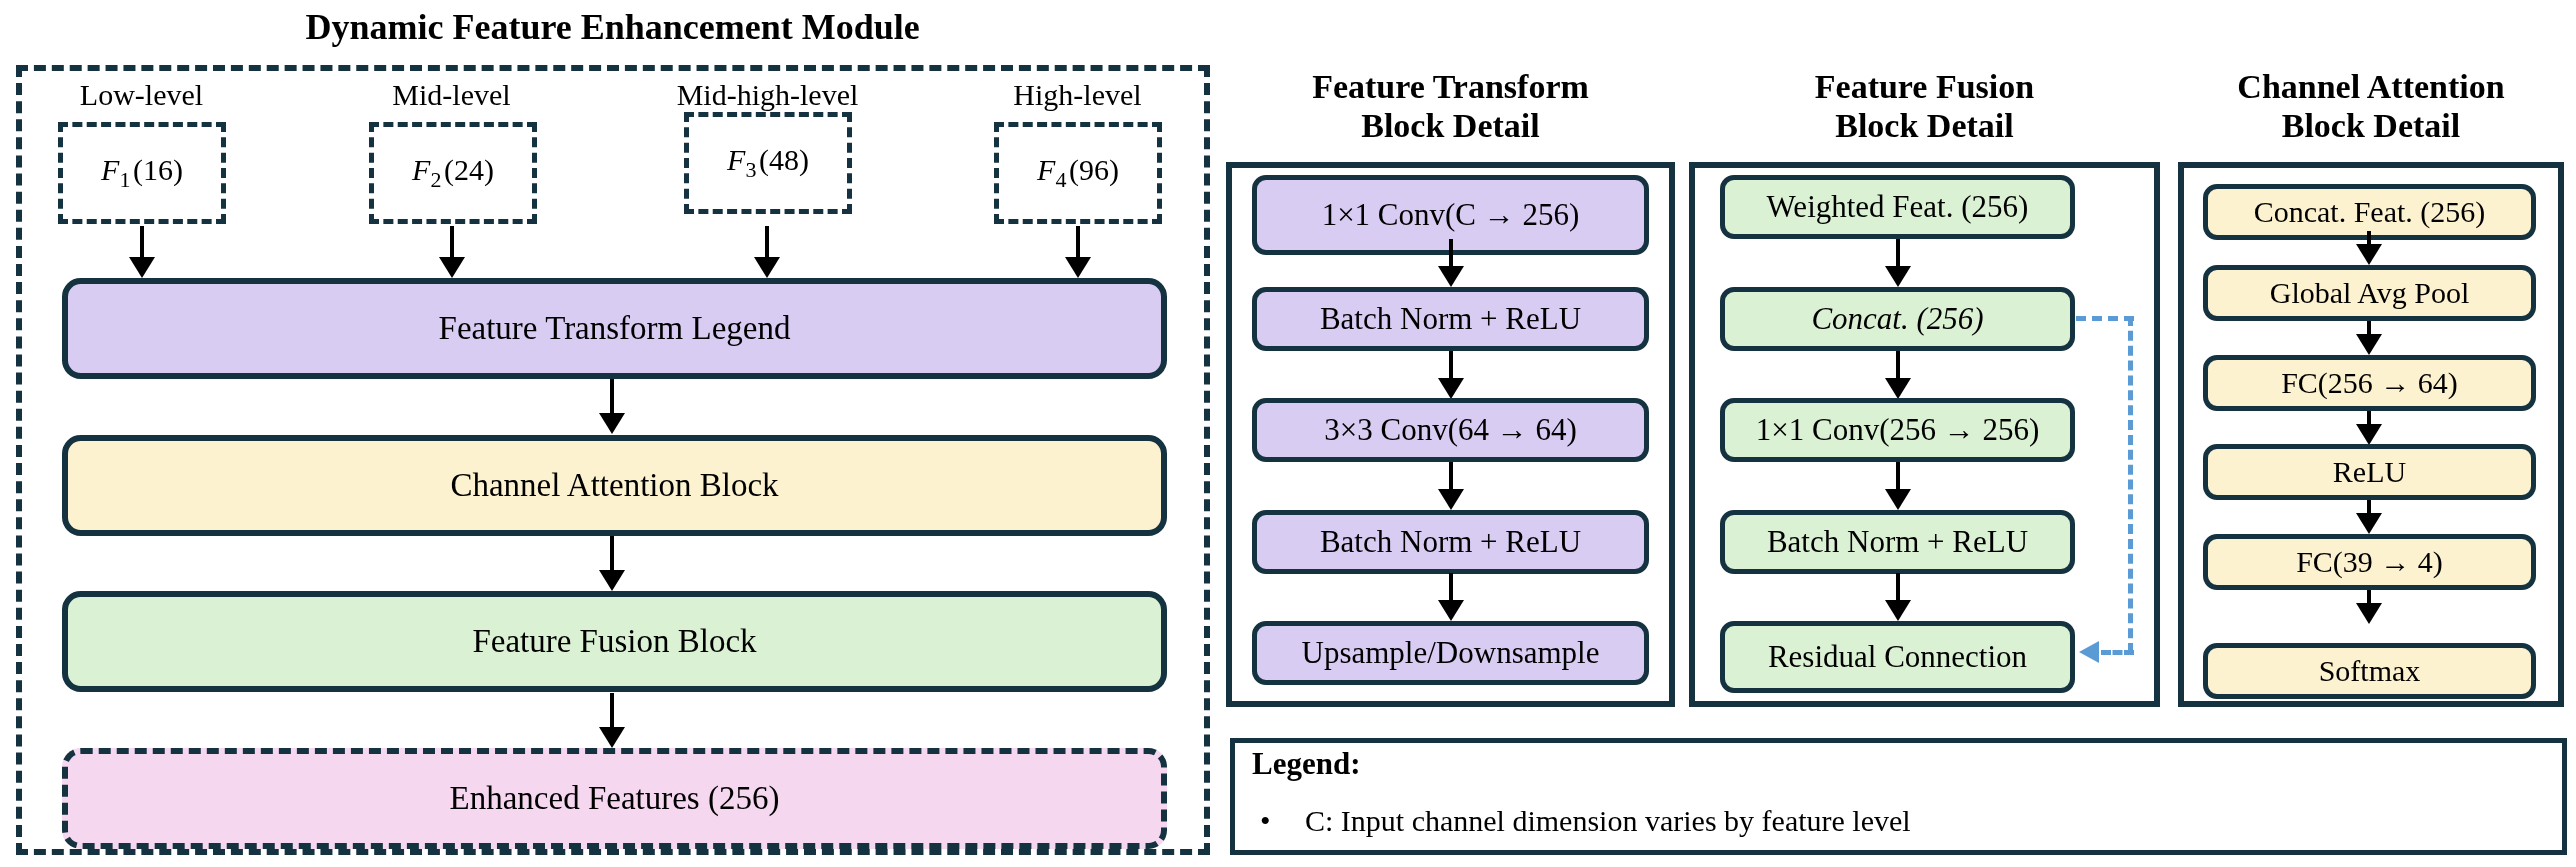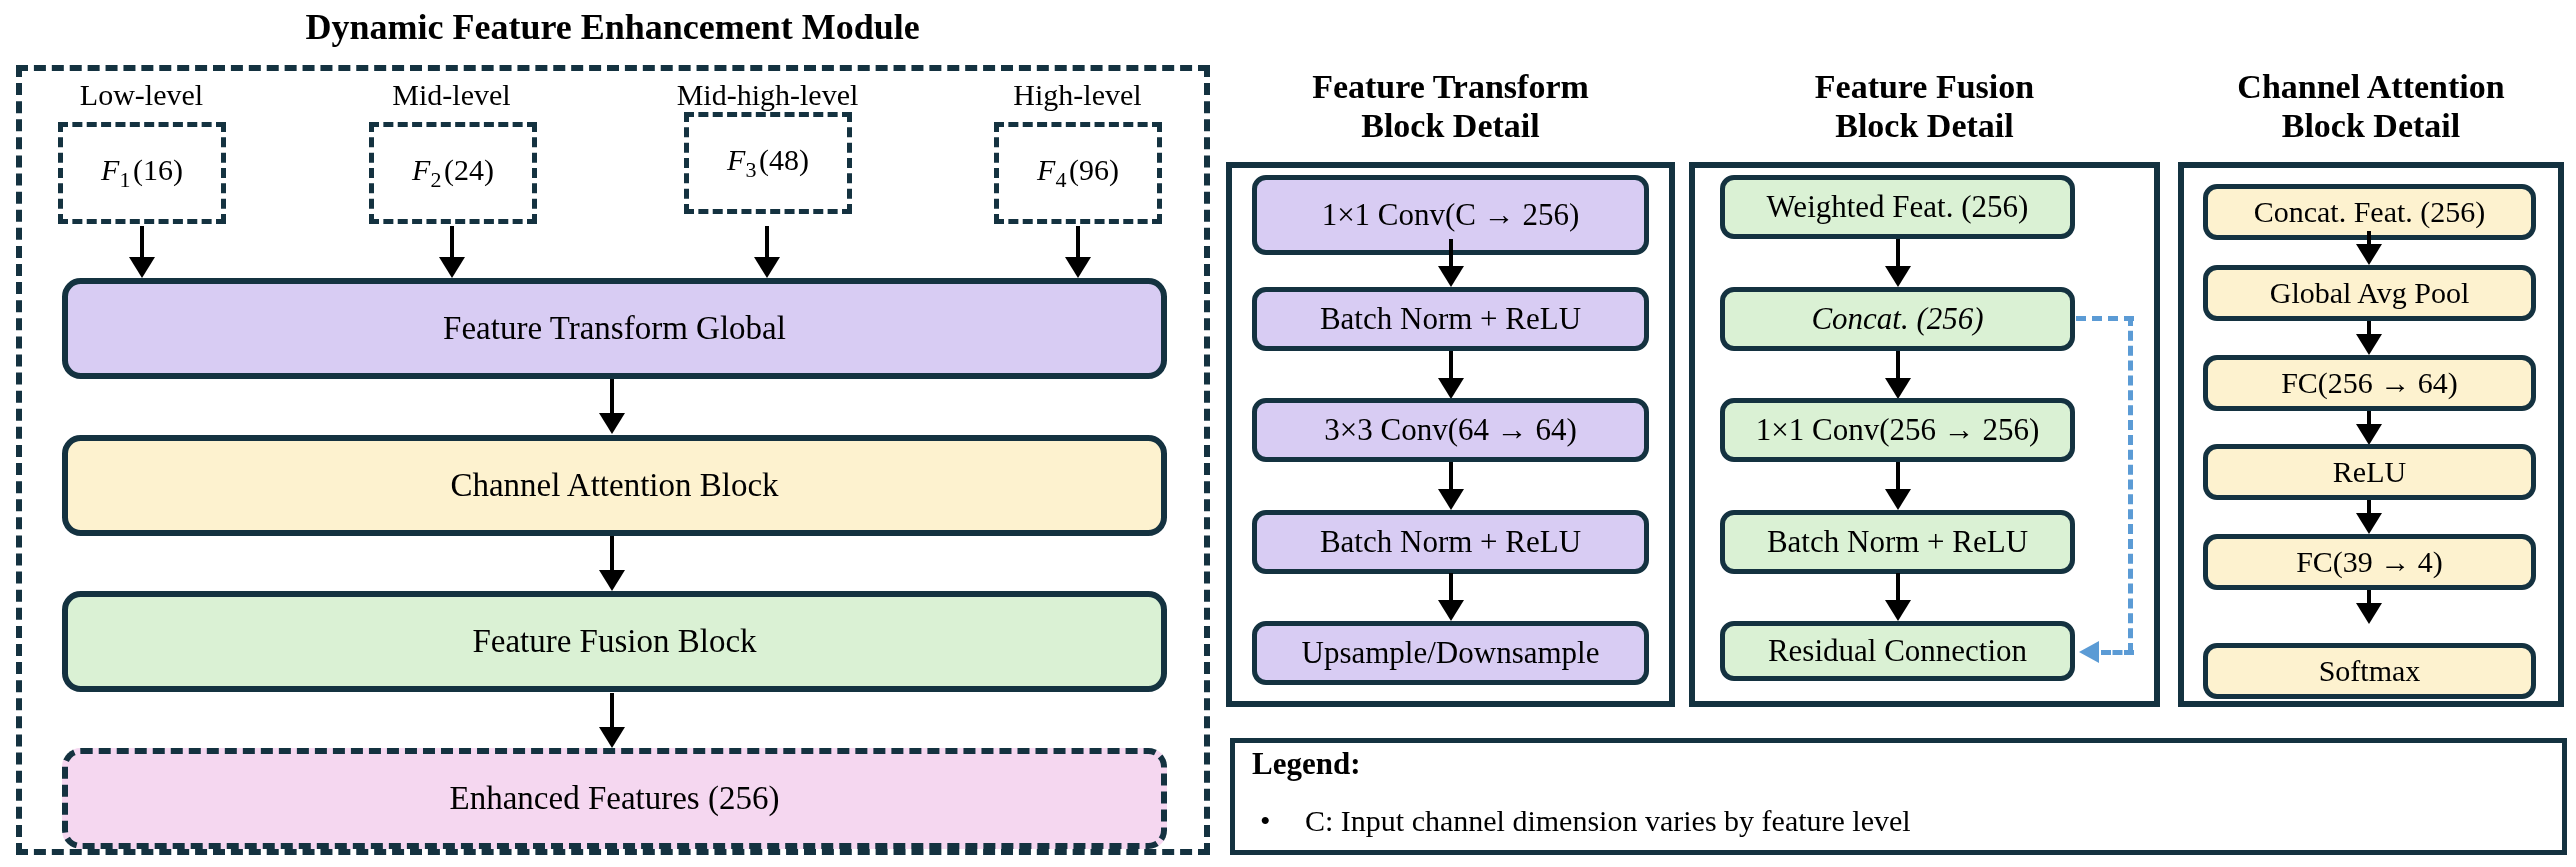--- a/index.html
+++ b/index.html
@@ -84,21 +84,21 @@
     </div>
   <div class="abs varrow" style="left:753px;  top:226px; width:28px; height:52px;">
       <div class="stem"></div>
       <div class="head"></div>
     </div>
   <div class="abs varrow" style="left:1064px; top:226px; width:28px; height:52px;">
       <div class="stem"></div>
       <div class="head"></div>
     </div>
 
-  <div class="abs bigblock bb-purple center-text" style="left:62px; top:278px; width:1105px; height:101px;">Feature Transform Global</div>
+  <div class="abs bigblock bb-purple center-text" style="left:62px; top:278px; width:1105px; height:101px;">Feature Transform Legend</div>
   <div class="abs varrow" style="left:598px; top:379px; width:28px; height:55px;">
       <div class="stem"></div>
       <div class="head"></div>
     </div>
   <div class="abs bigblock bb-yellow center-text" style="left:62px; top:435px; width:1105px; height:101px;">Channel Attention Block</div>
   <div class="abs varrow" style="left:598px; top:536px; width:28px; height:55px;">
       <div class="stem"></div>
       <div class="head"></div>
     </div>
   <div class="abs bigblock bb-green center-text" style="left:62px; top:591px; width:1105px; height:101px;">Feature Fusion Block</div>
@@ -155,21 +155,21 @@
   <div class="abs step st-green center-text" style="left:1720px; top:398px; width:355px; height:64px;">1×1 Conv(256 → 256)</div>
   <div class="abs varrow" style="left:1884px; top:462px; width:28px; height:48px;">
       <div class="stem"></div>
       <div class="head"></div>
     </div>
   <div class="abs step st-green center-text" style="left:1720px; top:510px; width:355px; height:64px;">Batch Norm + ReLU</div>
   <div class="abs varrow" style="left:1884px; top:573px; width:28px; height:48px;">
       <div class="stem"></div>
       <div class="head"></div>
     </div>
-  <div class="abs step st-green center-text" style="left:1720px; top:621px; width:355px; height:60px;">Residual Connection</div>
+  <div class="abs step st-green center-text" style="left:1720px; top:621px; width:355px; height:72px;">Residual Connection</div>
 
   <div class="abs blue-h" style="left:2076px; top:316px; width:58px; height:0;"></div>
   <div class="abs blue-v" style="left:2128px; top:316px; width:0; height:337px;"></div>
   <div class="abs blue-h" style="left:2101px; top:650px; width:33px; height:0;"></div>
   <div class="abs blue-head" style="left:2079px; top:641px;"></div>
 
   <div class="abs detail-title" style="left:2178px; top:67px; width:386px;">
     <div>Channel Attention</div>
     <div>Block Detail</div>
   </div>

